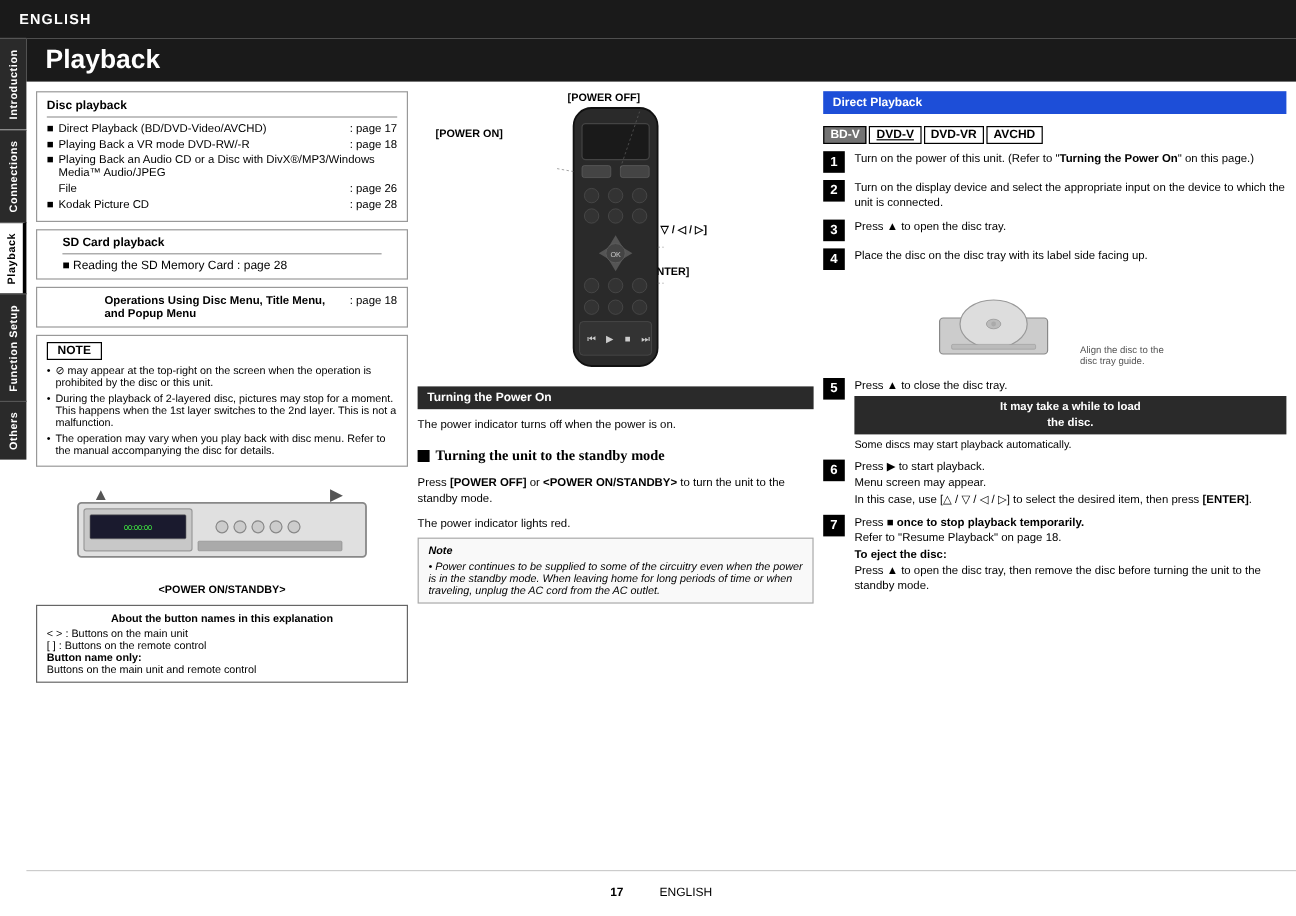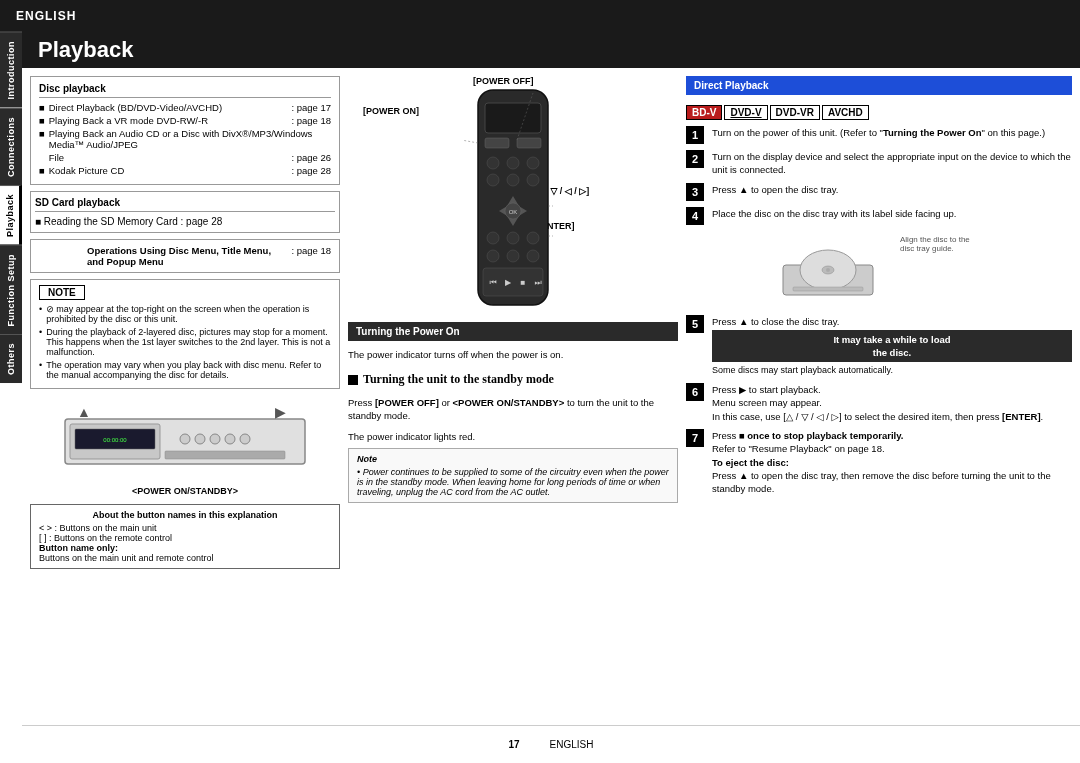--- a/index.html
+++ b/index.html
@@ -122,21 +122,21 @@
       flex-shrink: 0;
     }
     .disc-playback-box .item .page-ref {
       margin-left: auto;
       white-space: nowrap;
       padding-left: 8px;
     }
     
     .sd-card-box {
       border: 1px solid #999;
-      padding: 5px 4px;
+      padding: 5px 21px;
       font-size: 10px;
     }
     .sd-card-box .box-title {
       font-weight: bold;
       font-size: 10px;
       border-bottom: 1px solid #999;
       padding-bottom: 3px;
       margin-bottom: 4px;
     }
     
@@ -279,21 +279,21 @@
       margin-top: 4px;
       align-items: center;
     }
     .badge {
       border: 1.5px solid #000;
       padding: 1px 5px;
       font-size: 10px;
       font-weight: bold;
     }
     .badge.active {
-      background: #b91c1c;
+      background: #737373;
       color: #fff;
     }
     .badge.underline {
       text-decoration: underline;
     }
     
     .steps-container {
       display: flex;
       flex-direction: column;
       gap: 6px;
@@ -317,21 +317,21 @@
     }
     .step-text {
       font-size: 9.5px;
       line-height: 1.4;
       flex: 1;
     }
     
     .disc-tray-area {
       display: flex;
       justify-content: center;
-      align-items: flex-start;
+      align-items: flex-end;
       gap: 22px;
       margin: 4px 0;
     }
     
     .loading-msg {
       background: #2a2a2a;
       color: #fff;
       text-align: center;
       padding: 3px 8px;
       font-size: 9.5px;

